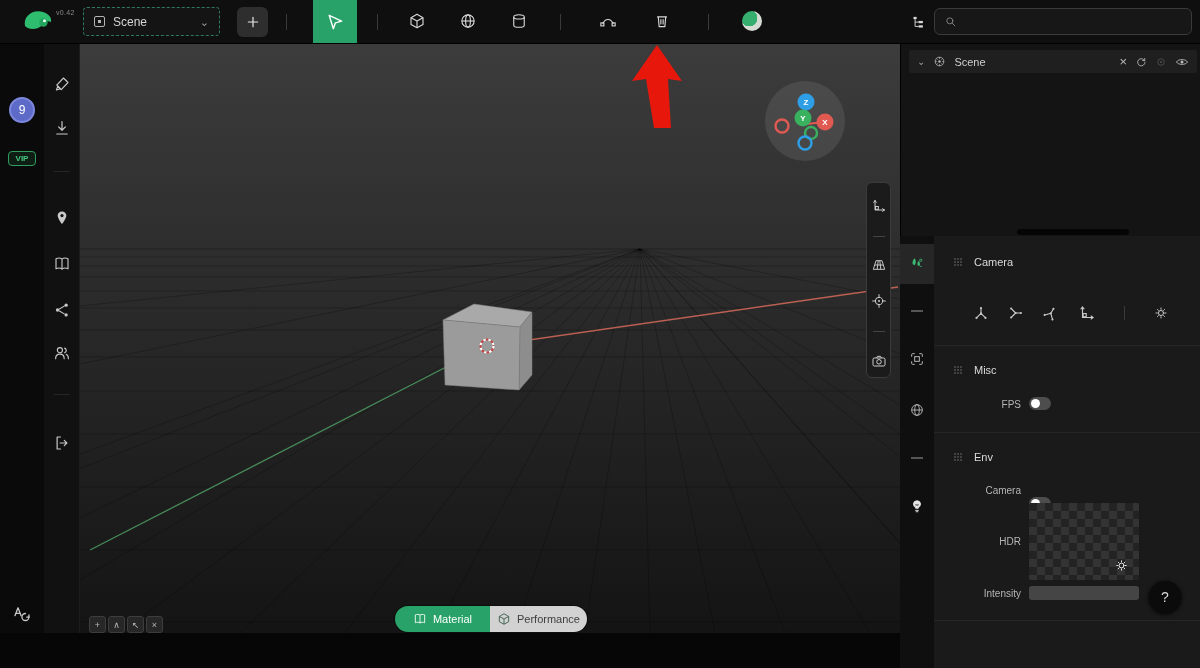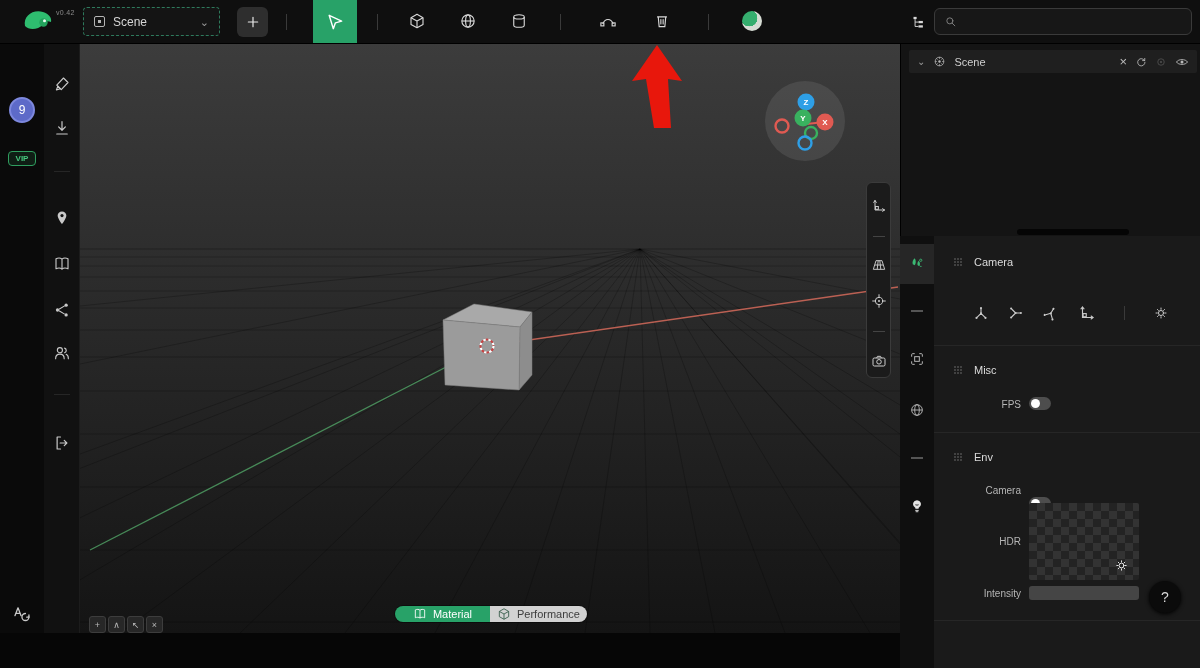--- a/index.html
+++ b/index.html
@@ -28,21 +28,21 @@
   .vip{width:28px;height:15px;border:1px solid #2f9e5f;border-radius:4px;background:rgba(47,158,95,.14);color:#46c77e;font-size:8px;font-weight:bold;display:flex;align-items:center;justify-content:center;cursor:pointer;}
   .ribtn{color:#c9c9c9;background:none;border:none;padding:0;cursor:pointer;}
   .rdiv{width:16px;height:1px;background:#262626;}
   
   .gizmo{width:80px;height:80px;border-radius:50%;background:rgba(125,125,125,.26);}
   .gz-lb{font-size:8px;font-weight:bold;fill:#fff;}
   .vtool{width:25px;height:196px;background:#1b1b1b;border:1px solid #3b3b3b;border-radius:6px;}
   .vtool .ibx{position:absolute;left:3.5px;color:#cfcfcf;cursor:pointer;}
   .vtool .tdiv{position:absolute;left:6px;width:12px;height:1px;background:#444;}
   .cornbtn{width:17px;height:17px;background:#272727;border:1px solid #3d3d3d;border-radius:3px;color:#b9b9b9;font-size:9px;display:flex;align-items:center;justify-content:center;cursor:pointer;padding:0;}
-  .seg{height:16px;border-radius:13px;overflow:hidden;display:flex;cursor:pointer;box-shadow:0 0 0 1px #00000055;text-align:right;}
+  .seg{height:26px;border-radius:13px;overflow:hidden;display:flex;cursor:pointer;box-shadow:0 0 0 1px #00000055;text-align:right;}
   .seg .m{width:95px;background:#28a268;color:#fff;display:flex;align-items:center;justify-content:center;gap:6px;font-size:11px;}
   .seg .p{width:97px;background:#d2d2d2;color:#3d3d3d;display:flex;align-items:center;justify-content:center;gap:6px;font-size:11px;}
   
   .rpanel{left:900px;top:44px;width:300px;height:624px;background:#141414;border-left:1px solid #000;}
   .hrow{display:flex;align-items:center;font-size:11px;color:#cfcfcf;border-radius:2px;cursor:pointer;}
   .hico{color:#bbb;display:flex;align-items:center;}
   .dimc{color:#565656;}
   .rhandle{width:112px;height:6px;background:#050505;border-radius:3px;cursor:row-resize;}
   .tabstrip{left:900px;top:236px;width:34px;height:432px;background:#0f0f0f;}
   .tab-active{left:900px;top:244px;width:34px;height:40px;background:#262626;}

